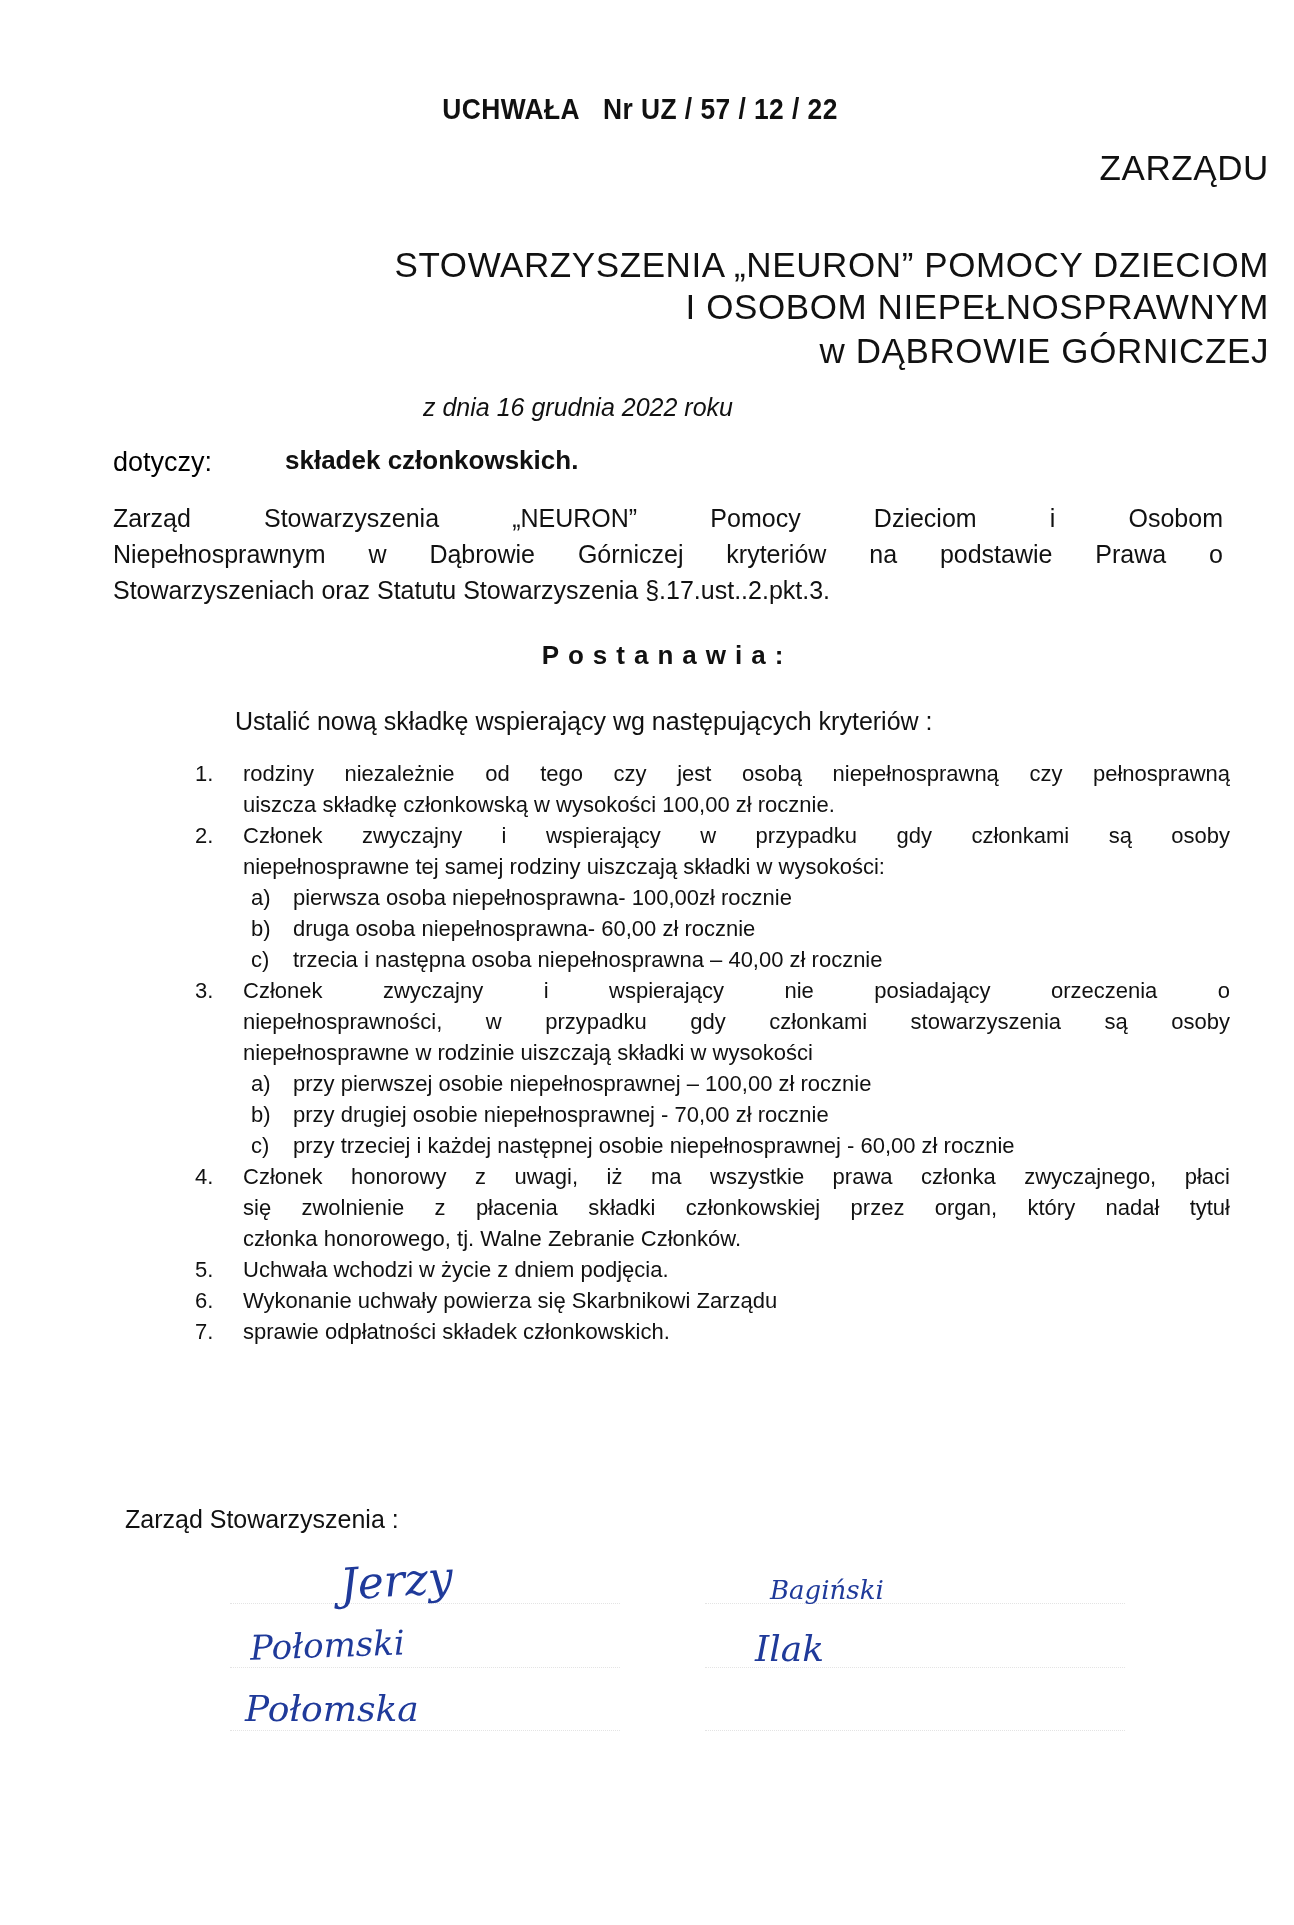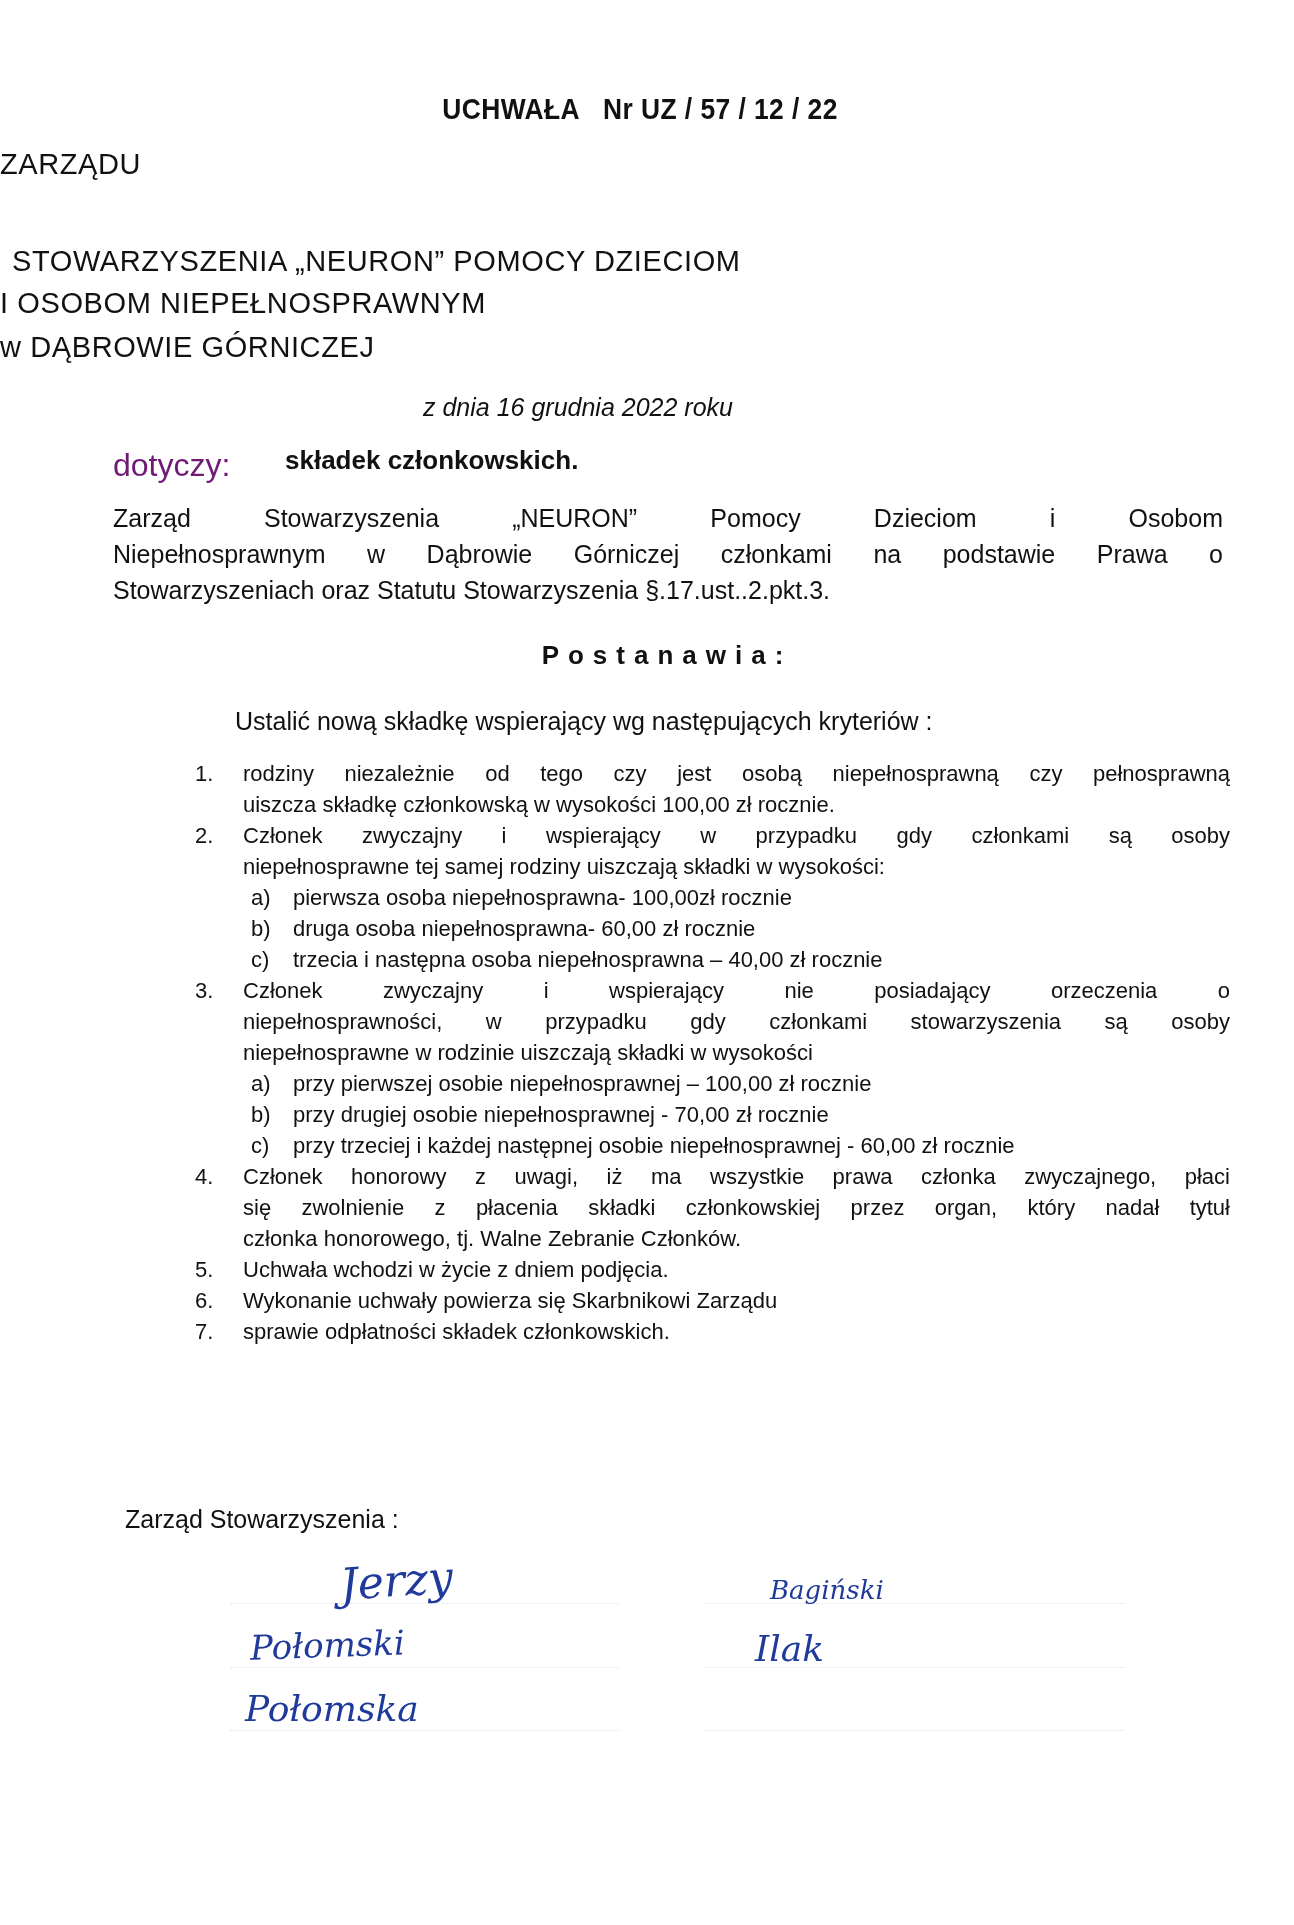--- a/index.html
+++ b/index.html
@@ -1,22 +1,22 @@
 <!DOCTYPE html>
 <html><head>
 <meta charset="utf-8">
 <style>
   html, body { margin:0; padding:0; background:#ffffff; }
   body { width:1294px; height:1925px; position:relative; overflow:hidden; font-family:"Liberation Sans", sans-serif; color:#111; }
   .abs { position:absolute; }
   .title { left:0; width:1294px; top:92px; text-align:center; font-weight:bold; font-size:30px; letter-spacing:0.5px; transform:scaleX(0.88); padding-left:10px; box-sizing:border-box; }
   .title span { margin-right:26px; }
-  .hdr { left:0; width:1269px; text-align:left; font-size:29px; letter-spacing:0.6px; }
+  .hdr { left:0; width:1269px; text-align:right; font-size:35px; letter-spacing:0.6px; }
   .date { left:0; width:1068px; top:393px; text-align:center; font-style:italic; font-size:25px; padding-left:88px; box-sizing:border-box; }
-  .dotyczy { left:113px; top:447px; font-size:32px; color:#701a75; }
+  .dotyczy { left:113px; top:447px; font-size:27px; color:#000000; }
   .subject { left:285px; top:445px; font-size:26px; font-weight:bold; }
   .para { left:113px; width:1110px; top:500px; font-size:25px; line-height:36px; text-align:justify; text-align-last:left; }
   .para .l1 { text-align-last:justify; display:block; }
   .postanawia { left:0; width:1294px; top:640px; text-align:center; font-weight:bold; font-size:26px; letter-spacing:9px; padding-left:40px; box-sizing:border-box; }
   .intro { left:235px; top:707px; font-size:25px; }
   .list { left:195px; top:758px; width:1035px; font-size:22px; line-height:31px; }
   .item { position:relative; padding-left:48px; text-align:justify; }
   .item .num { position:absolute; left:0; top:0; width:40px; text-align:left; }
   .item .jl { display:block; text-align-last:justify; }
   .sub { position:relative; padding-left:98px; }
@@ -39,21 +39,21 @@
   <div class="abs hdr" style="top:287px;">I  OSOBOM  NIEPEŁNOSPRAWNYM</div>
   <div class="abs hdr" style="top:331px;">w  DĄBROWIE  GÓRNICZEJ</div>
 
   <div class="abs date">z dnia 16 grudnia 2022 roku</div>
 
   <div class="abs dotyczy">dotyczy:</div>
   <div class="abs subject">składek członkowskich.</div>
 
   <div class="abs para">
     <span class="l1">Zarząd Stowarzyszenia „NEURON” Pomocy Dzieciom i Osobom</span>
-    <span class="l1">Niepełnosprawnym w Dąbrowie Górniczej członkami na podstawie Prawa o</span>
+    <span class="l1">Niepełnosprawnym w Dąbrowie Górniczej kryteriów na podstawie Prawa o</span>
     <span style="display:block;">Stowarzyszeniach oraz Statutu Stowarzyszenia §.17.ust..2.pkt.3.</span>
   </div>
 
   <div class="abs postanawia">Postanawia:</div>
 
   <div class="abs intro">Ustalić nową składkę wspierający wg następujących kryteriów :</div>
 
   <div class="abs list">
 
     <div class="item">

